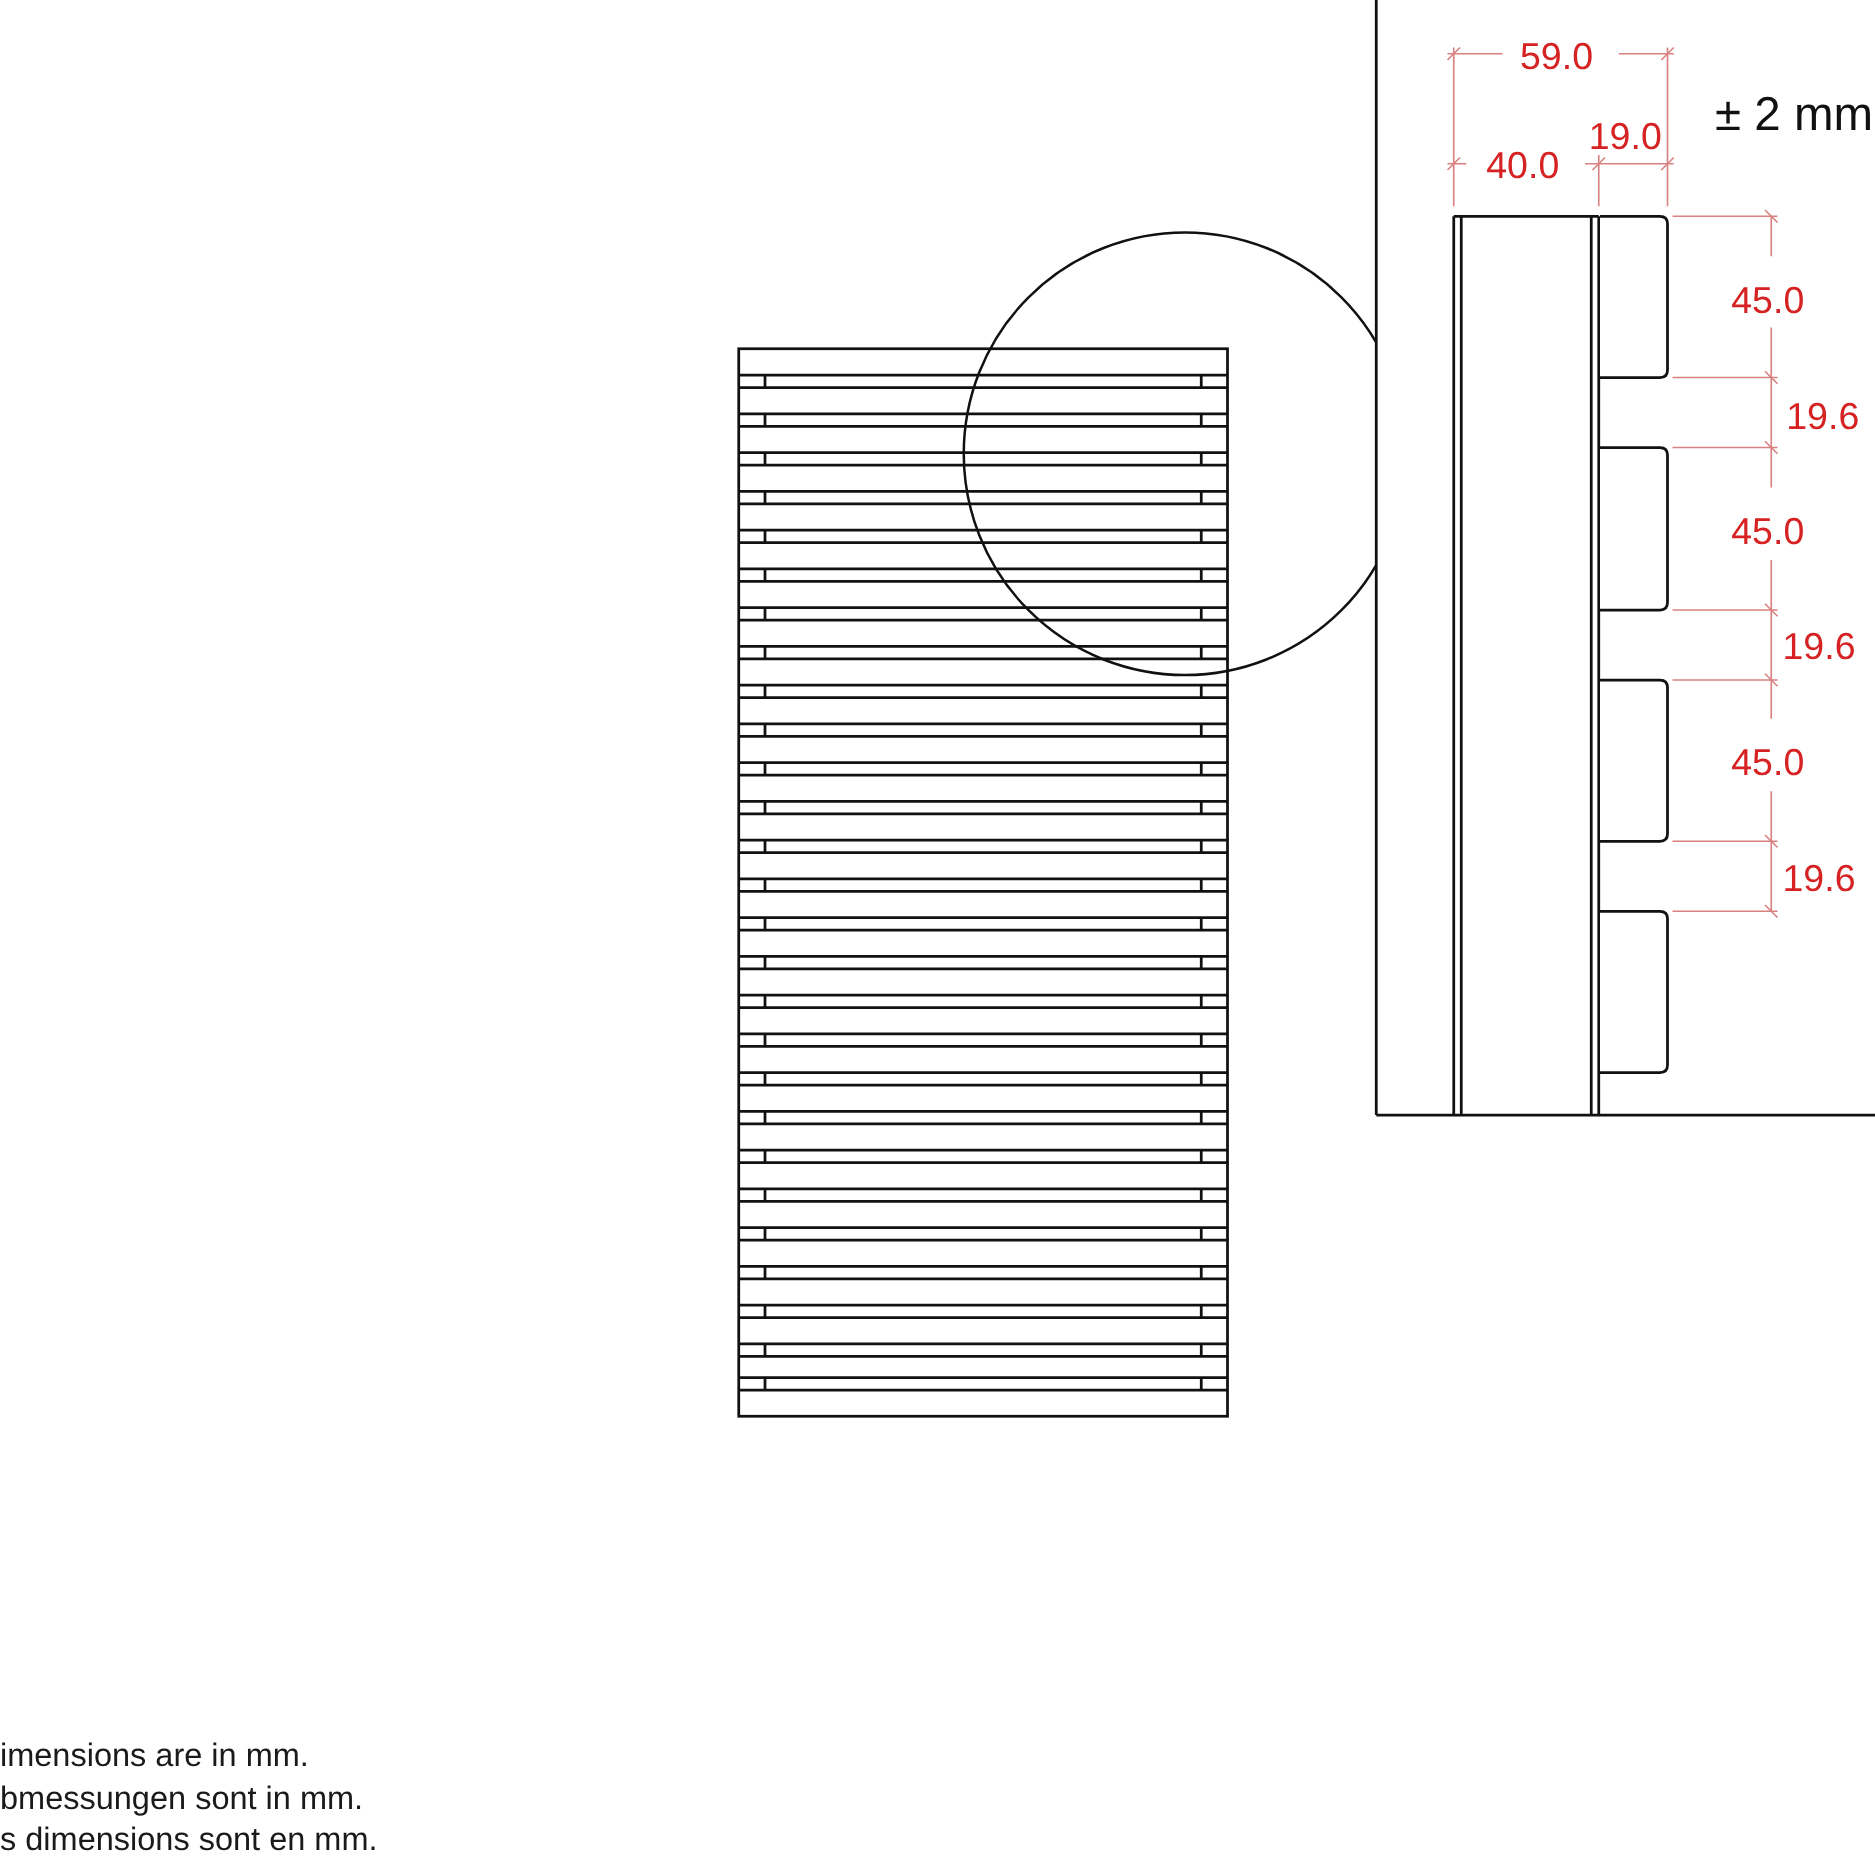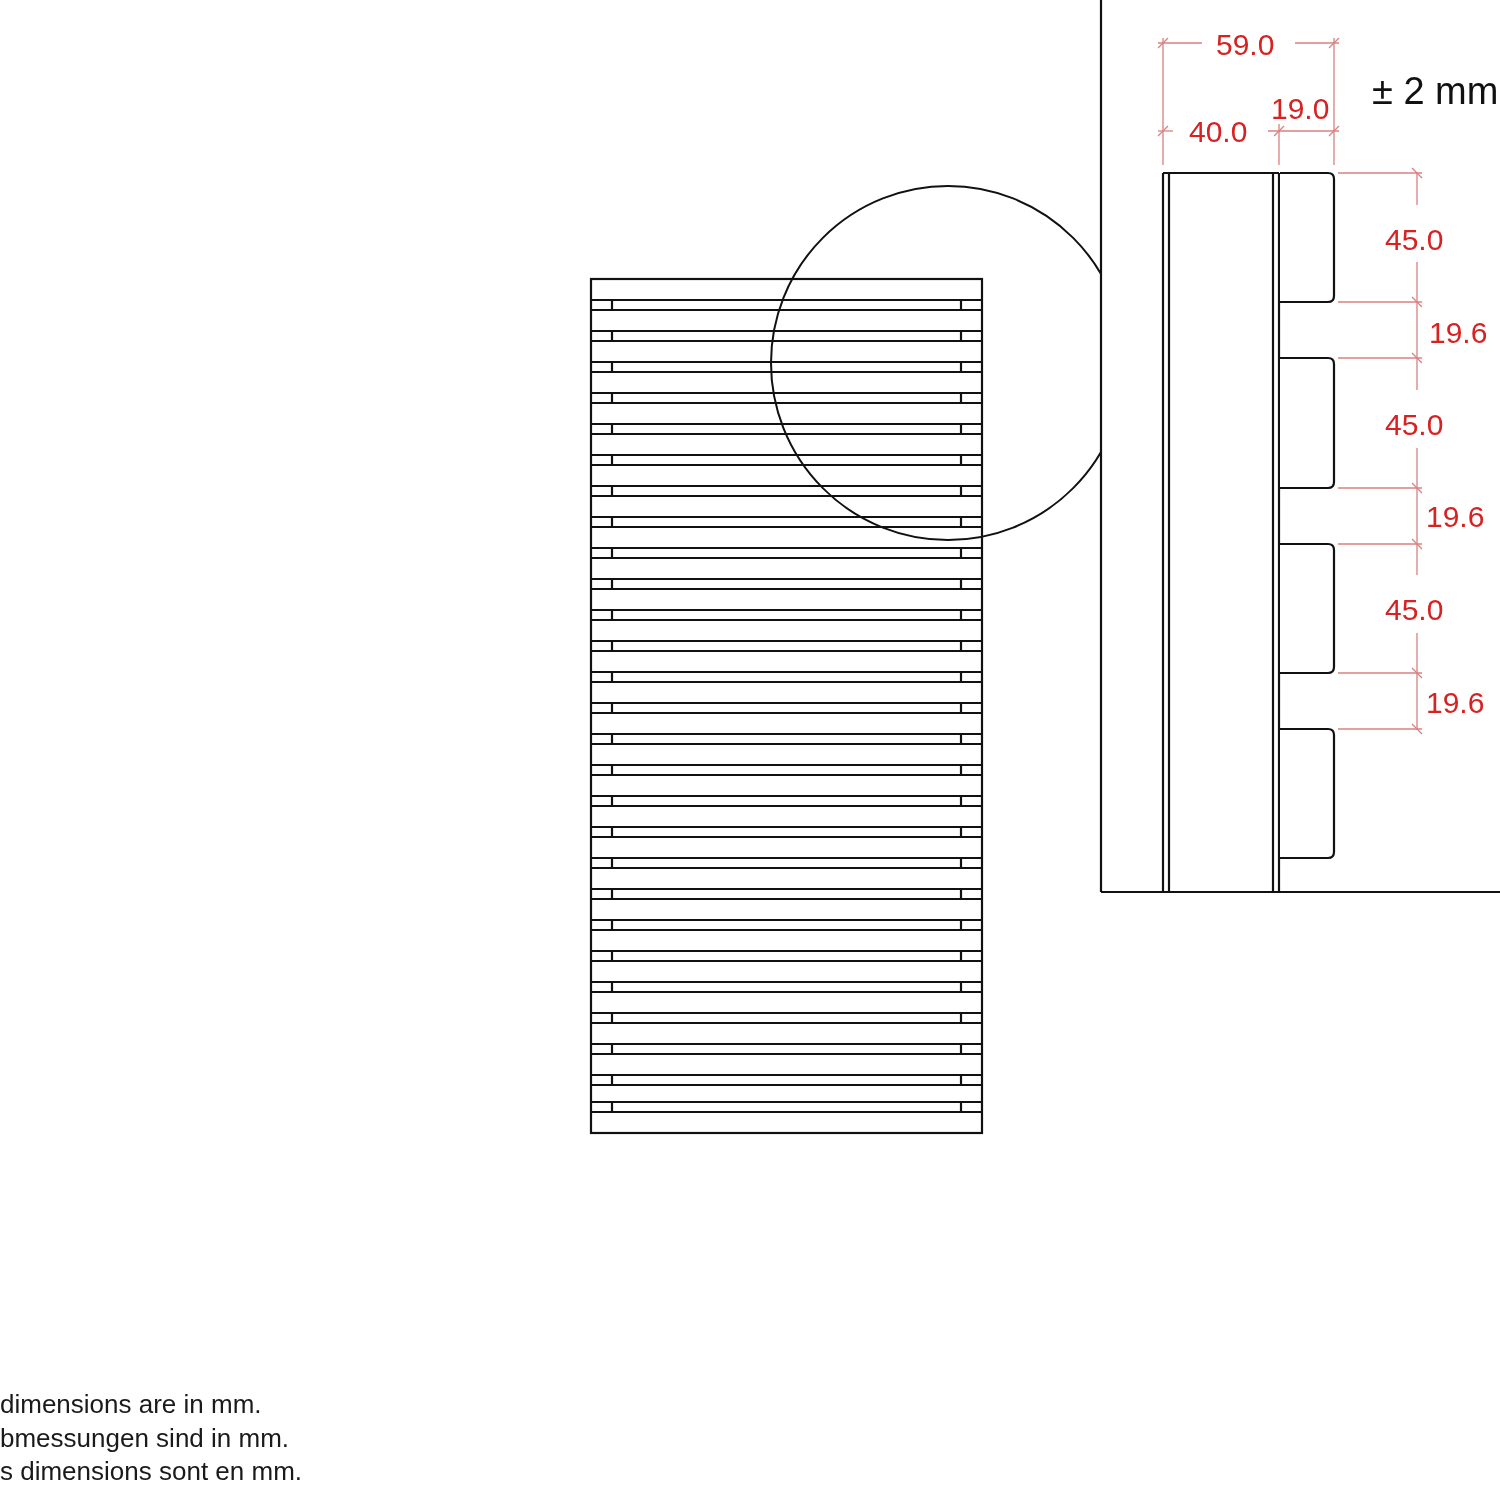--- a/index.html
+++ b/index.html
@@ -201,16 +201,16 @@
     <text class="dim-text" x="1385" y="435">45.0</text>
     <text class="dim-text" x="1426" y="527">19.6</text>
     <text class="dim-text" x="1385" y="620">45.0</text>
     <text class="dim-text" x="1426" y="713">19.6</text>
 
     <text class="tol-text" x="1372" y="104">± 2 mm</text>
   </g>
 </svg>
 
 <div class="notes">
-  <div>dimensions are in mm.</div>
-  <div>bmessungen sind in mm.</div>
+  <div>imensions are in mm.</div>
+  <div>bmessungen sont in mm.</div>
   <div>s dimensions sont en mm.</div>
 </div>
 
 </body></html>

